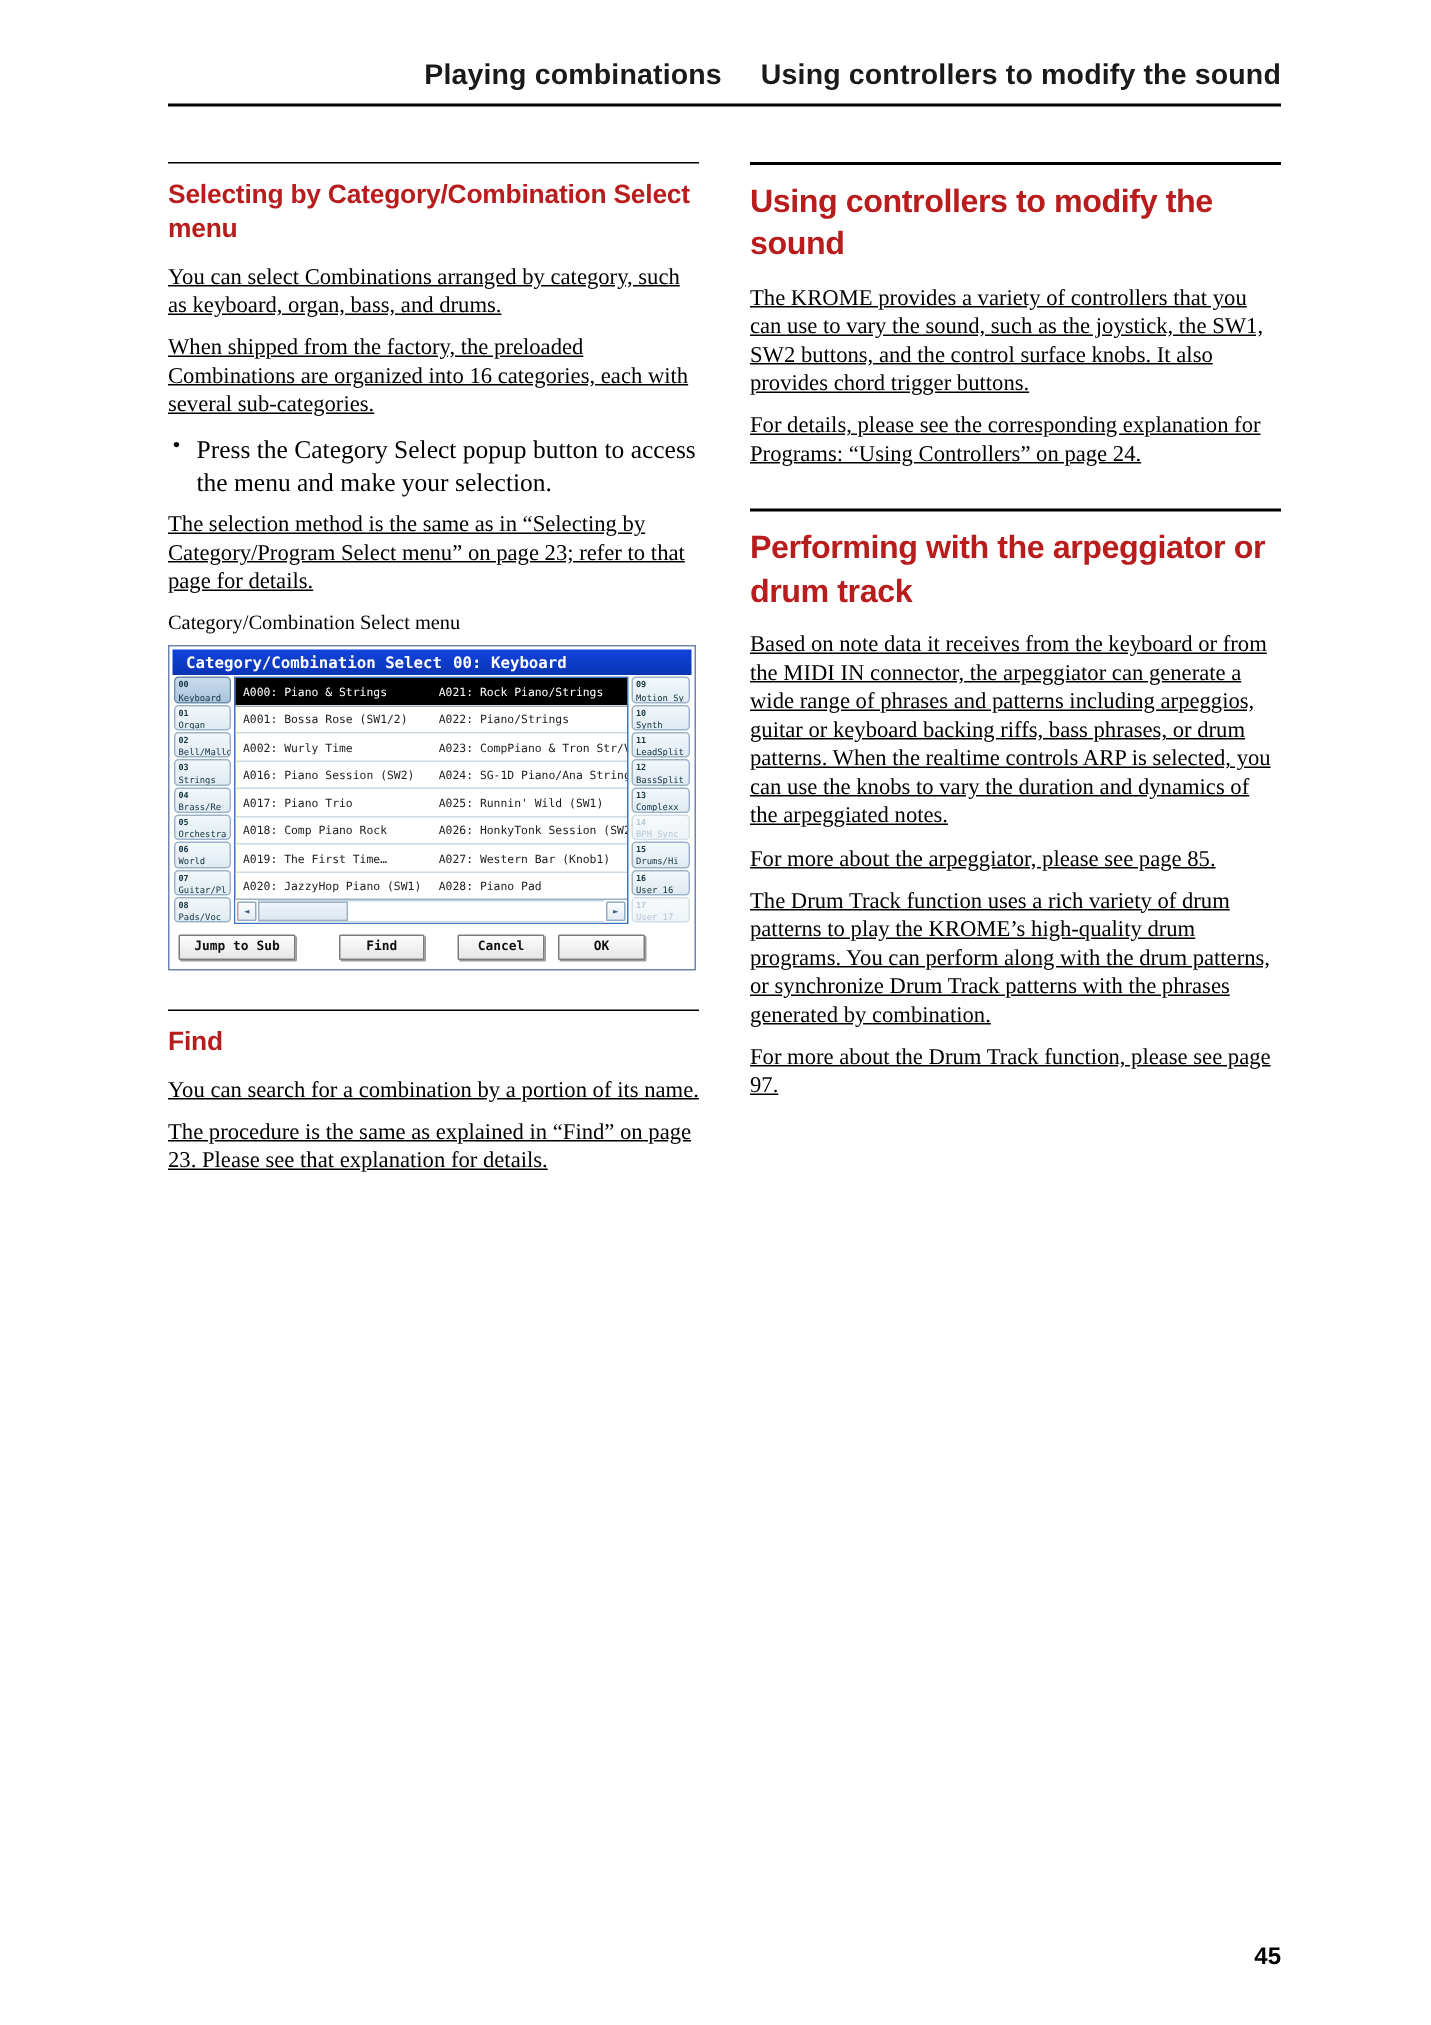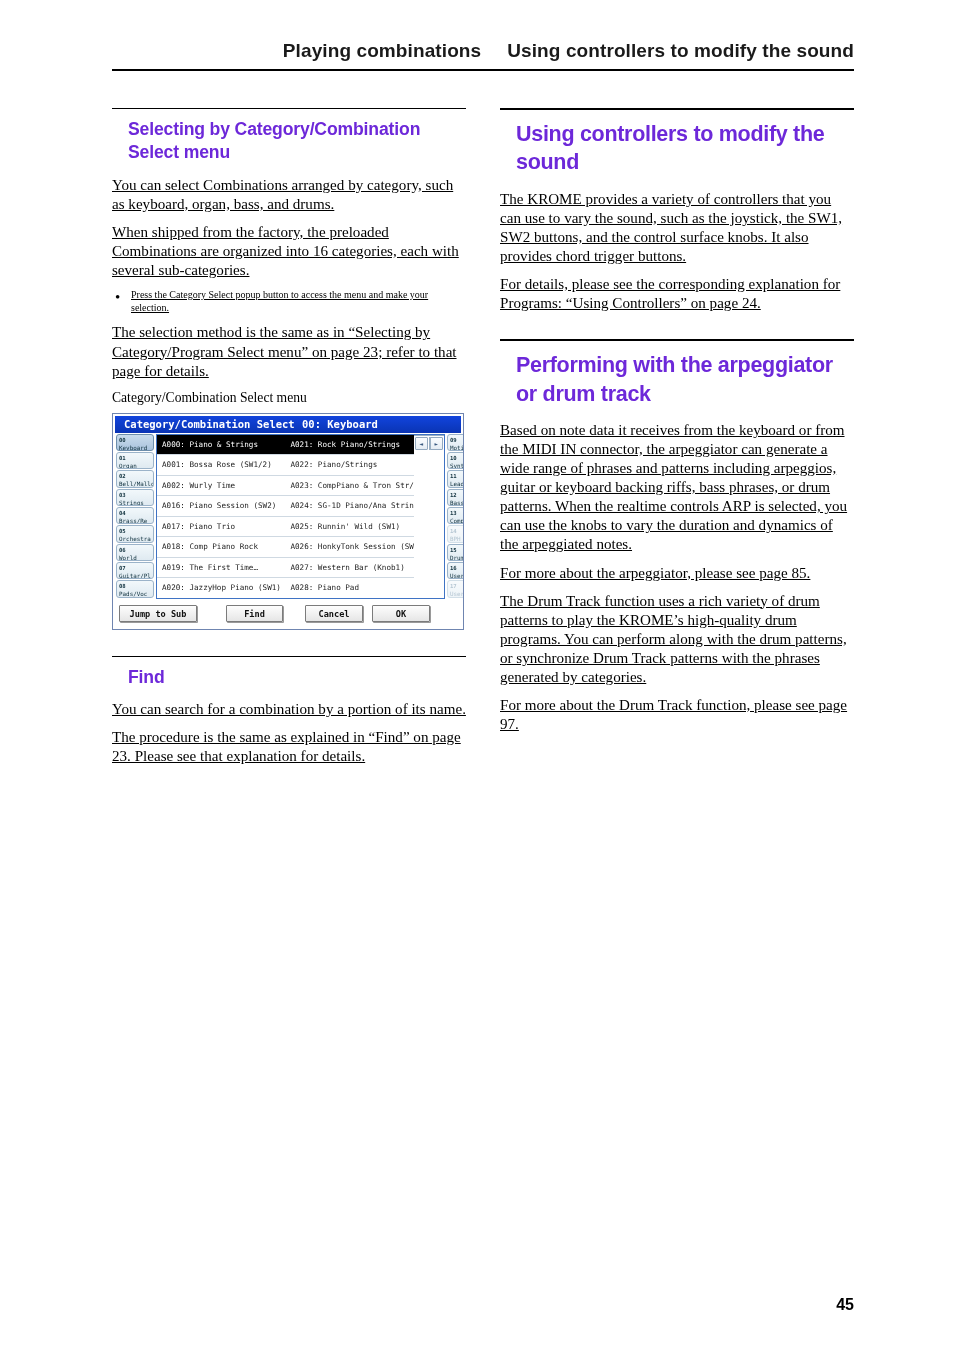--- a/index.html
+++ b/index.html
@@ -46,23 +46,23 @@
     width: 354px;
   }
   #col-left  { left: 112px; }
   #col-right { left: 500px; }
 
   h2.section-title {
     font-family: "Liberation Sans", sans-serif;
     font-weight: bold;
     font-size: 17.6px;
     line-height: 1.33;
-    margin: 0 0 11px 16px;
+    margin: 0 0 11px 0;
     letter-spacing: -0.15px;
-    color: #6d28d9;
+    color: #b91c1c;
   }
   h2.section-title.big {
     font-size: 21.5px;
     line-height: 1.32;
     letter-spacing: -0.3px;
     margin-bottom: 13px;
   }
   .rule-thin {
     border-top: 1.6px solid #000;
     margin: 0 0 9px 0;
@@ -81,26 +81,25 @@
   p.caption {
     font-size: 13.6px;
     margin: 3px 0 7px 0;
   }
   ul.bullets {
     margin: 0 0 9px 0;
     padding-left: 0;
     list-style: none;
   }
   ul.bullets li {
-    font-size: 10px;
+    font-size: 17px;
     line-height: 1.265;
     position: relative;
     padding-left: 19px;
     margin-bottom: 2px;
-    text-decoration: underline;
   }
   ul.bullets li:before {
     content: "\2022";
     position: absolute;
     left: 3px;
     top: -1px;
     font-size: 15px;
   }
   .spacer-lg { height: 26px; }
   .spacer-md { height: 17px; }
@@ -168,21 +167,21 @@
     color: #b6c7d3;
     background: linear-gradient(to bottom, #f7fafc 0%, #eef4f8 100%);
     border-color: #d2dfe8;
   }
   .cat-cell .num { display: block; font-size: 5.6px; font-weight: bold; }
   .cat-cell .nm  { display: block; font-size: 5.9px; }
 
   .list-area {
     flex: 1 1 auto;
     display: flex;
-    flex-direction: row;
+    flex-direction: column;
     border: 1.4px solid #3f73c4;
     background: #ffffff;
     margin: 0 1px;
     box-sizing: border-box;
   }
   .list-rows {
     flex: 1 1 auto;
     display: flex;
     flex-direction: column;
   }
@@ -466,18 +465,18 @@
   <h2 class="section-title big">Using controllers to modify the sound</h2>
   <p class="body">The KROME provides a variety of controllers that you can use to vary the sound, such as the joystick, the SW1, SW2 buttons, and the control surface knobs. It also provides chord trigger buttons.</p>
   <p class="body">For details, please see the corresponding explanation for Programs: “Using Controllers” on page 24.</p>
 
   <div class="spacer-md"></div>
 
   <div class="rule-thick"></div>
   <h2 class="section-title big">Performing with the arpeggiator or drum track</h2>
   <p class="body">Based on note data it receives from the keyboard or from the MIDI IN connector, the arpeggiator can generate a wide range of phrases and patterns including arpeggios, guitar or keyboard backing riffs, bass phrases, or drum patterns. When the realtime controls ARP is selected, you can use the knobs to vary the duration and dynamics of the arpeggiated notes.</p>
   <p class="body">For more about the arpeggiator, please see page 85.</p>
-  <p class="body">The Drum Track function uses a rich variety of drum patterns to play the KROME’s high-quality drum programs. You can perform along with the drum patterns, or synchronize Drum Track patterns with the phrases generated by categories.</p>
+  <p class="body">The Drum Track function uses a rich variety of drum patterns to play the KROME’s high-quality drum programs. You can perform along with the drum patterns, or synchronize Drum Track patterns with the phrases generated by combination.</p>
   <p class="body">For more about the Drum Track function, please see page 97.</p>
 
 </div>
 
 <div id="page-number">45</div>
 
 </body></html>

